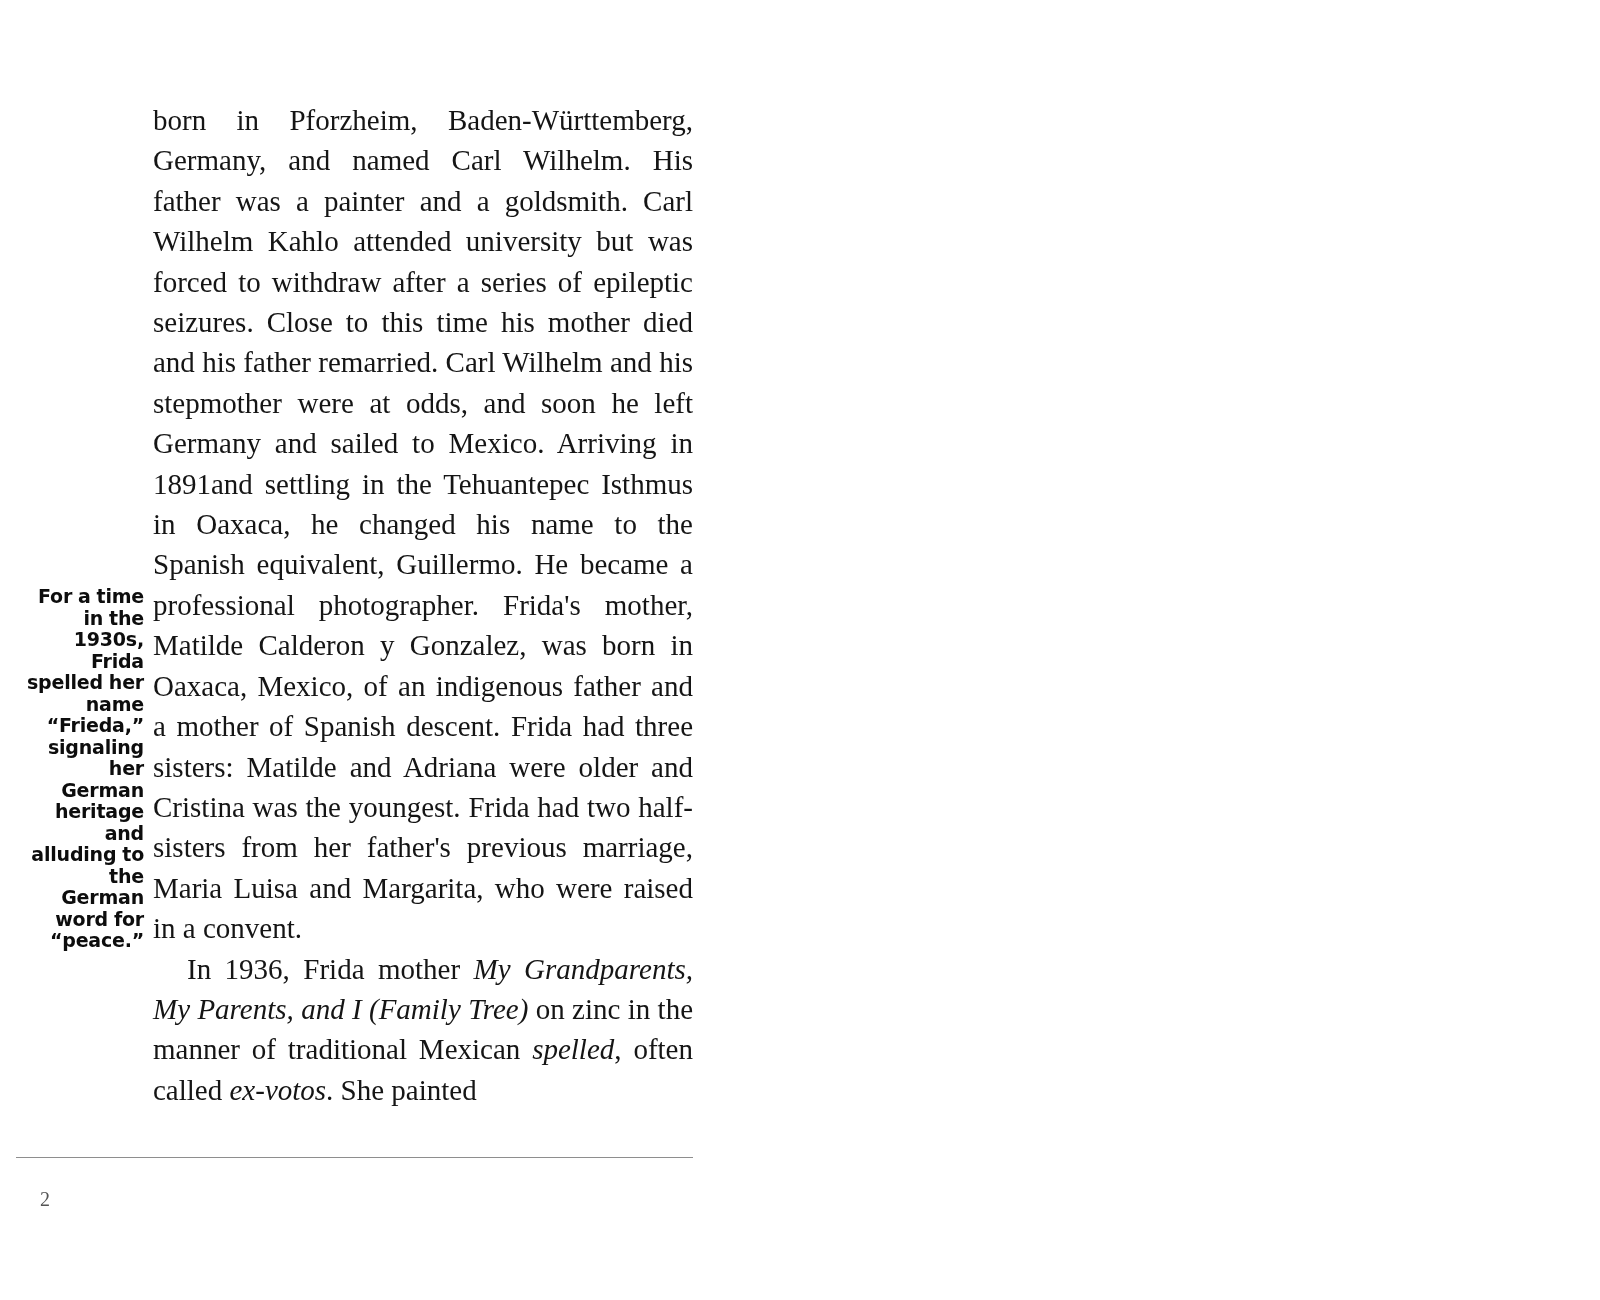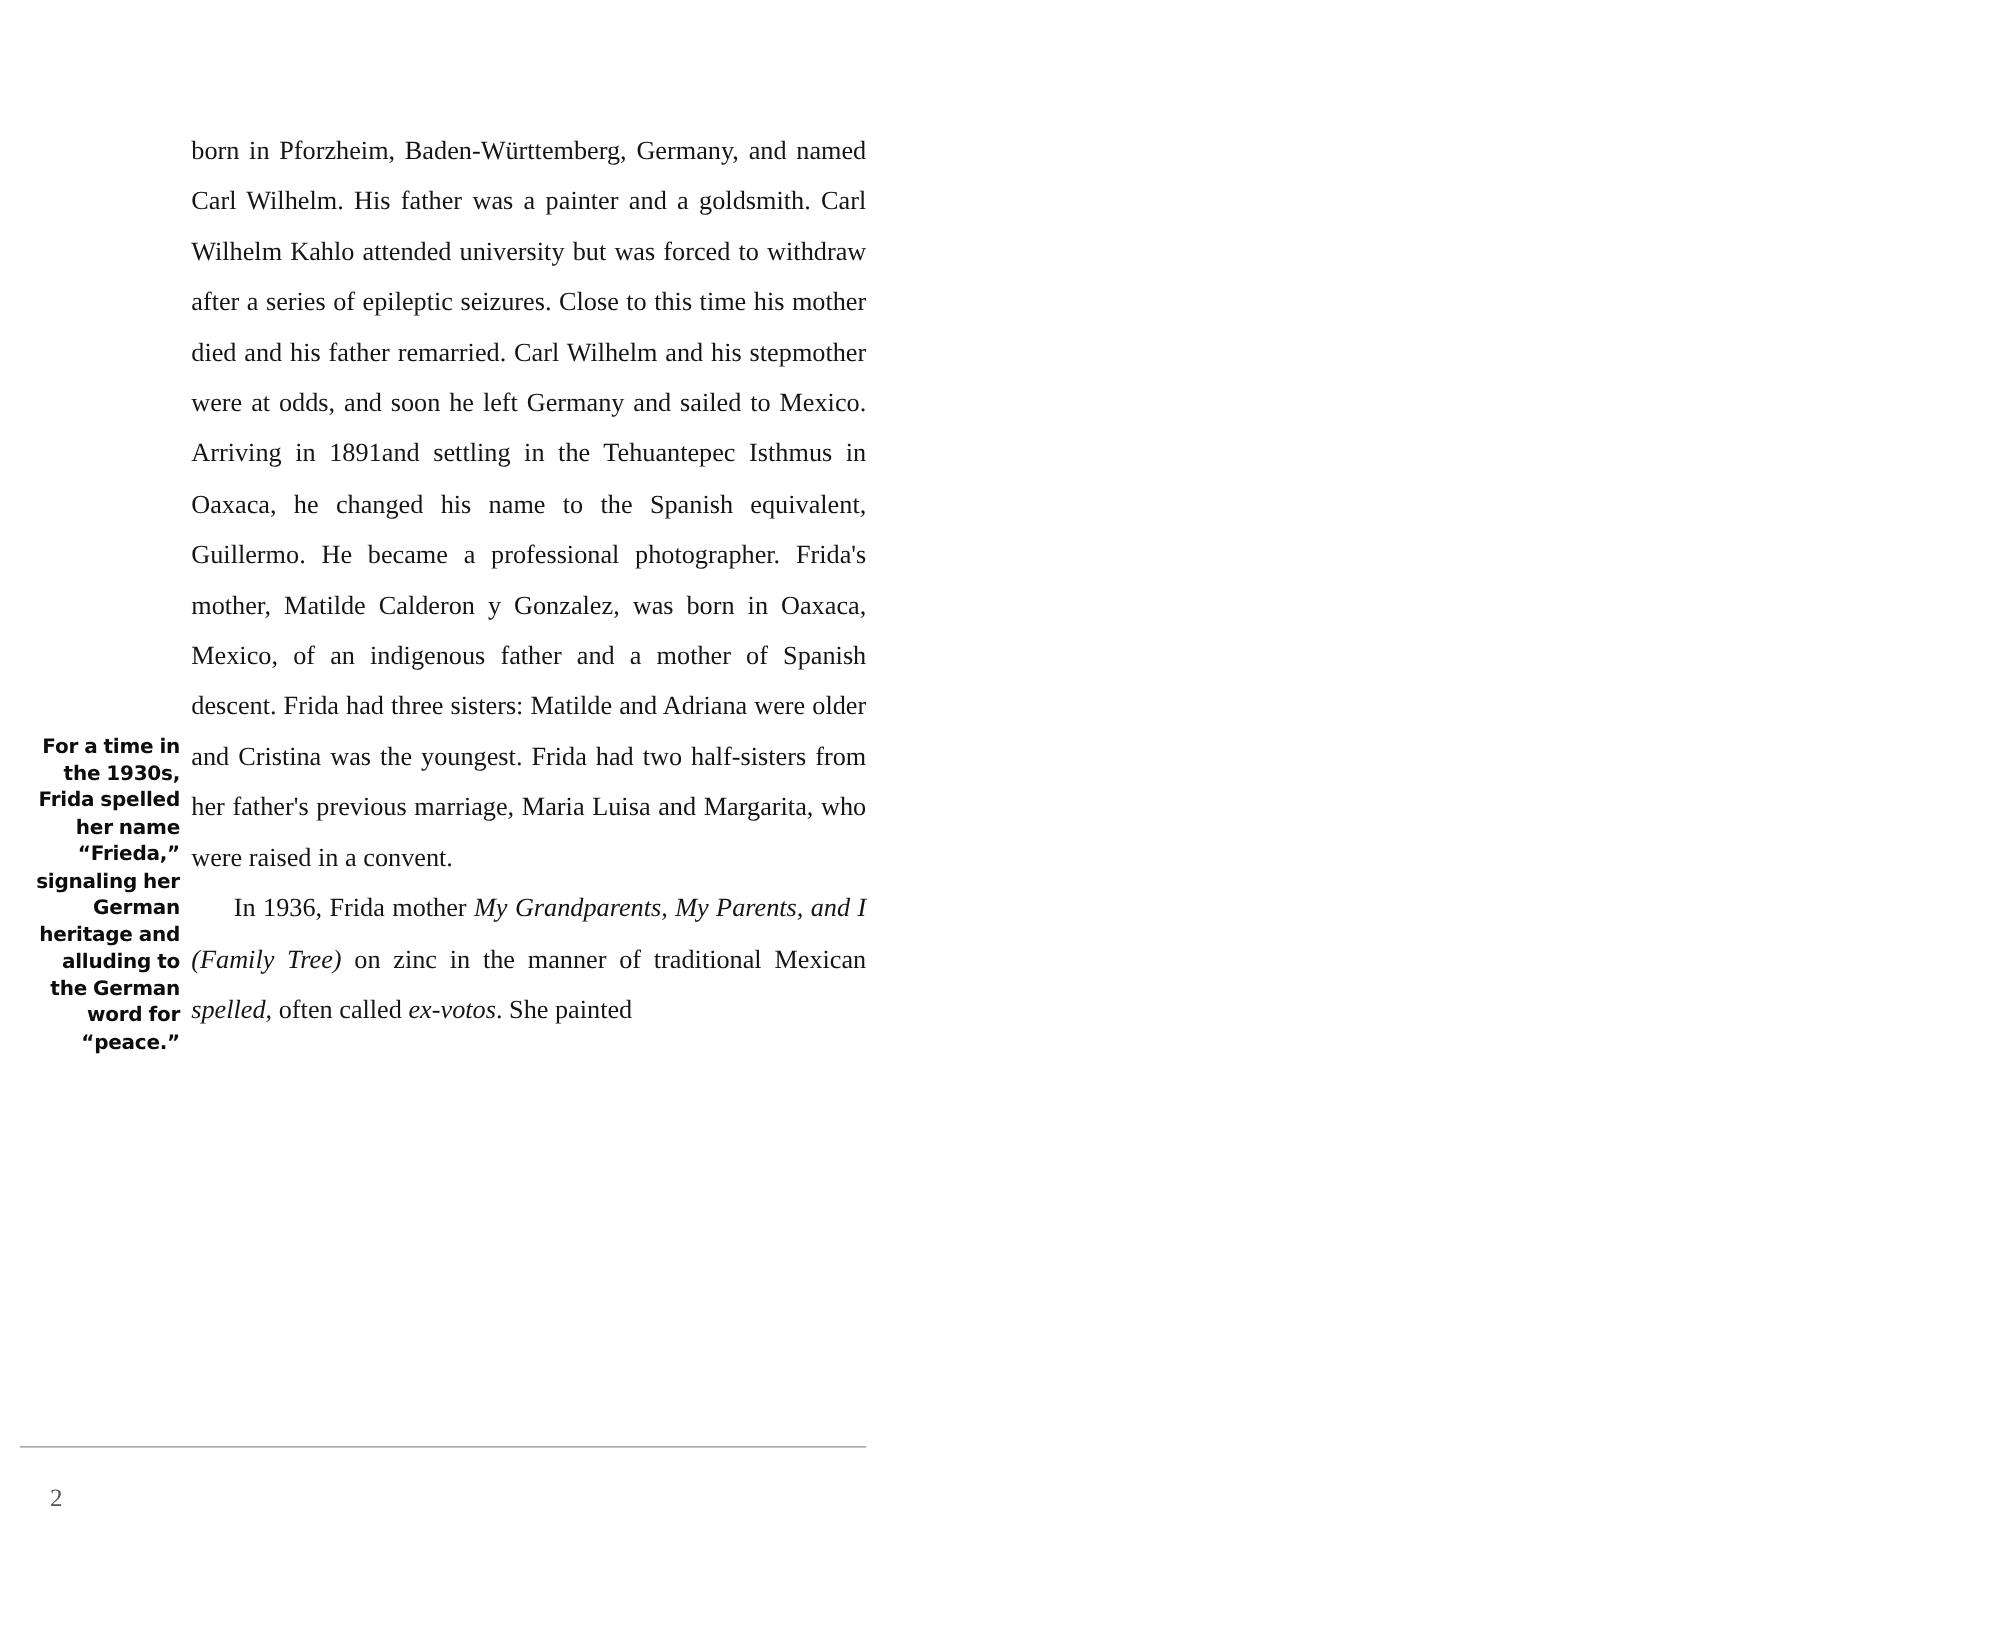--- a/index.html
+++ b/index.html
@@ -31,21 +31,21 @@
     background: #ffffff;
   }
   .page-left  { left: 0;    width: 800px; }
   .page-right { left: 800px; width: 800px; }
 
   
   .column {
     position: absolute;
     top: 100px;
     width: 540px;
-    font-size: 21px;
+    font-size: 29px;
     line-height: 40.4px;
     text-align: justify;
     text-justify: inter-word;
     color: #151515;
     hyphens: none;
   }
   .column-left  { left: 153px; }
 
   .column p {
     margin: 0;
@@ -56,21 +56,21 @@
   }
   .column i, .column em {
     font-style: italic;
   }
 
   
   .margin-note {
     position: absolute;
     font-family: "DejaVu Sans", "Liberation Sans", sans-serif;
     font-weight: bold;
-    font-size: 16px;
+    font-size: 19px;
     line-height: 21.5px;
     color: #0d0d0d;
     letter-spacing: -0.2px;
     word-spacing: -0.5px;
   }
   .margin-note-left {
     left: 22px;
     top: 586px;
     width: 122px;
     text-align: right;

